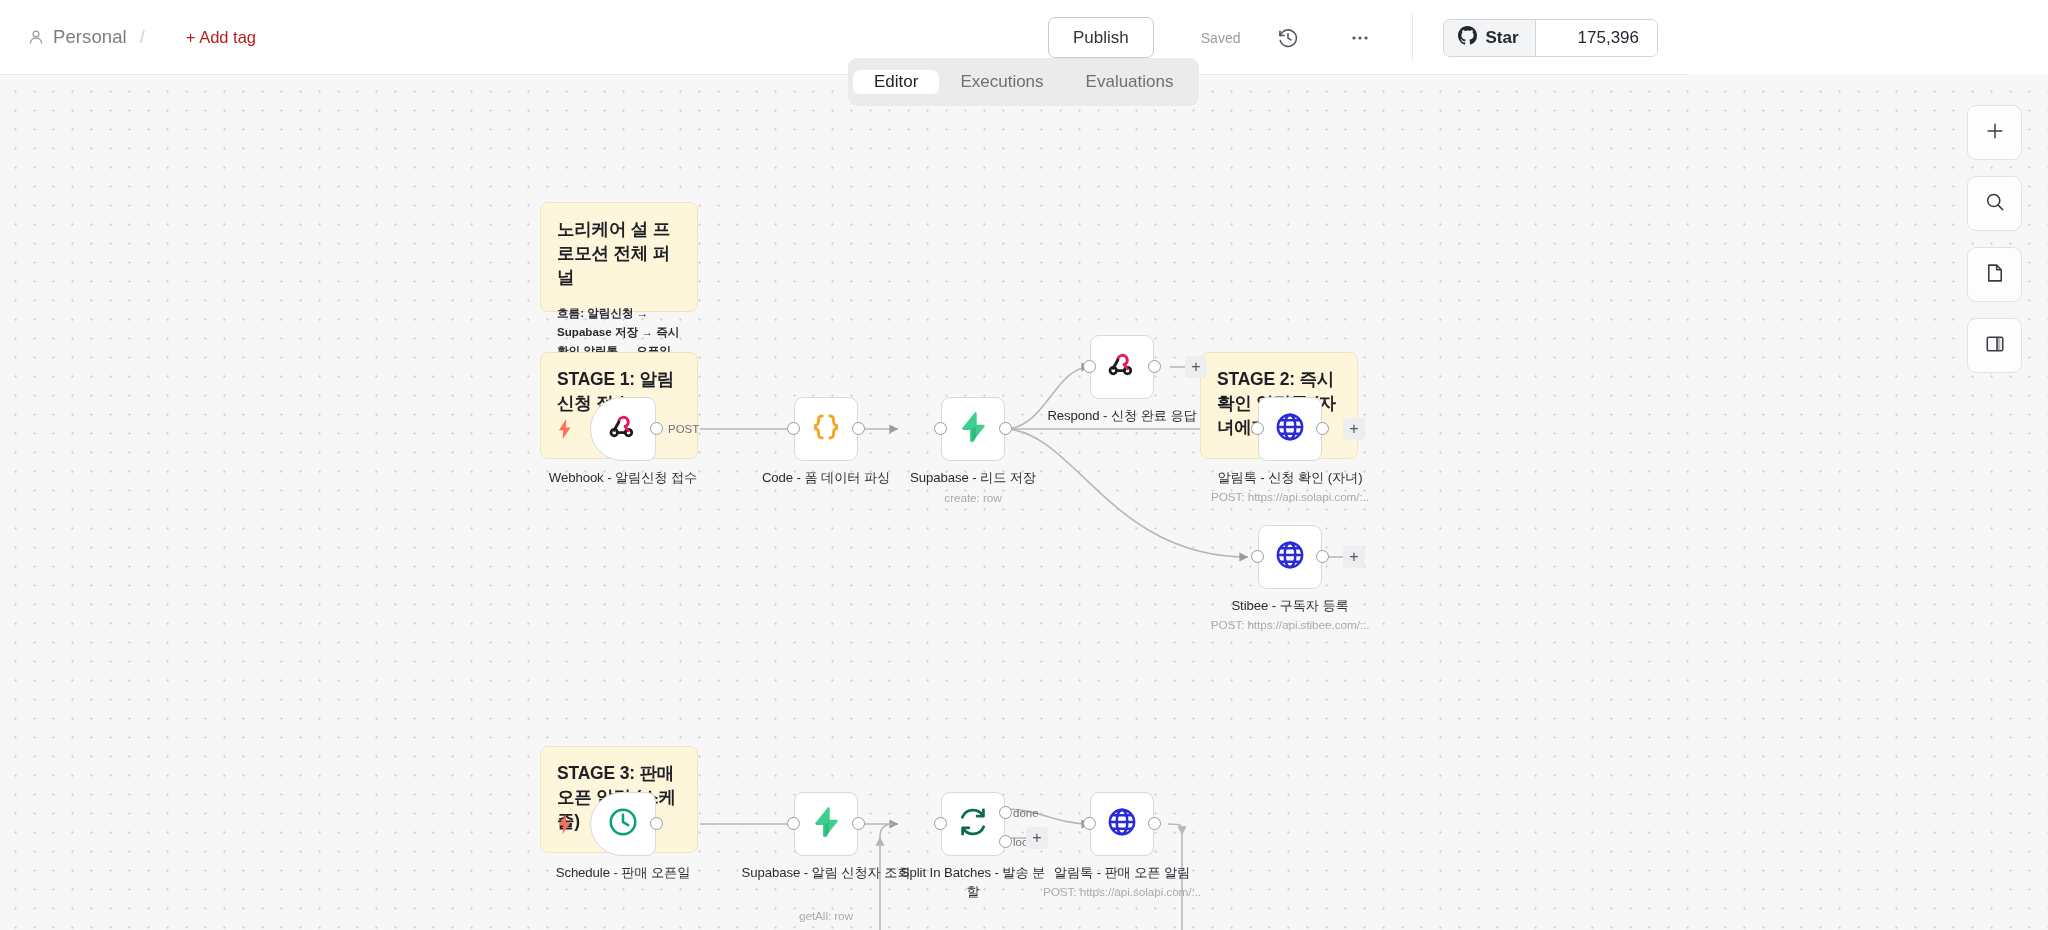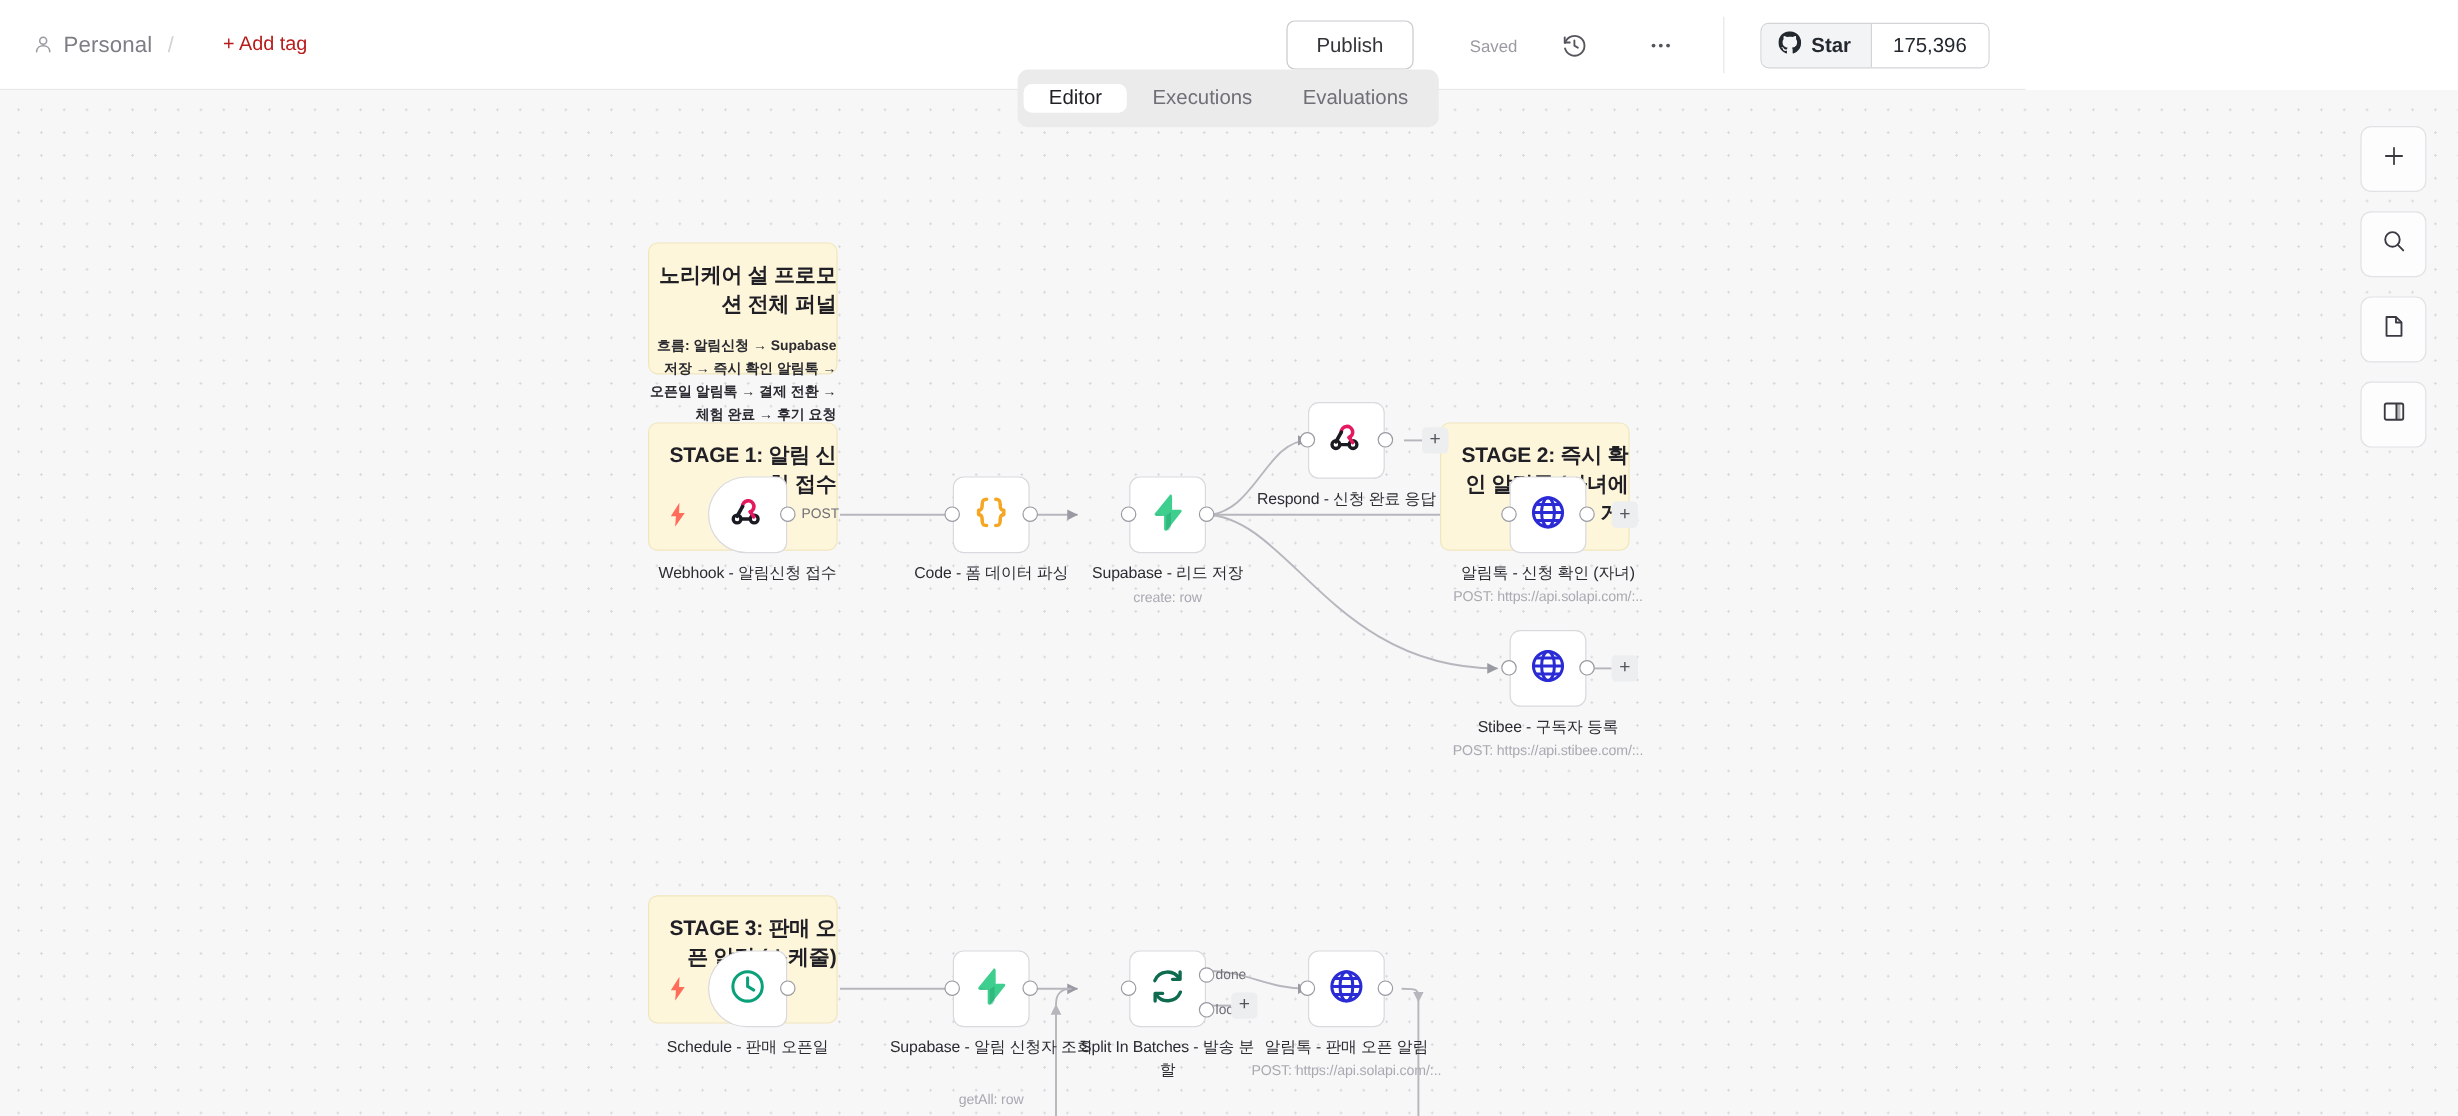--- a/index.html
+++ b/index.html
@@ -45,20 +45,21 @@
     display: flex; align-items: center; justify-content: center;
     cursor: pointer; background: none; border: none;
   }
   .icon-btn.dots { margin-left: 36px; }
   .hdr-divider { width:1px; height: 47px; background: #e7e7ea; margin-left: 34px; }
 
   .gh-star {
     display: flex; align-items: flex-start; margin-left: 30px; margin-right: 30px;
     height: 38px; border-radius: 7px; overflow: hidden;
     border: 1px solid #d3d4d8;
+    gap: 24px;
   }
   .gh-left {
     display: flex; align-items: center; gap: 8px;
     background: #f3f4f6; height: 100%;
     padding: 0 16px 0 14px;
     border-right: 1px solid #d3d4d8;
   }
   .gh-left span { font-size: 17px; font-weight: bold; color: #24292f; }
   .gh-count {
     background: #fff; height: 100%;
@@ -98,23 +99,22 @@
     width: 2048px; height: 855px;
     pointer-events: none;
   }
 
   
   .sticky {
     position: absolute;
     background: #fdf6db;
     border: 1px solid #f0e6bd;
     border-radius: 8px;
-    padding: 14px 0;
+    padding: 14px 16px;
     color: #1f1f25;
-    text-align: right;
   }
   .sticky-title {
     font-size: 17.5px; font-weight: bold; line-height: 1.38;
     letter-spacing: -.2px;
   }
   .sticky-body {
     margin-top: 15px;
     font-size: 11.6px; line-height: 1.62; font-weight: bold;
     color: #2a2a30;
   }

